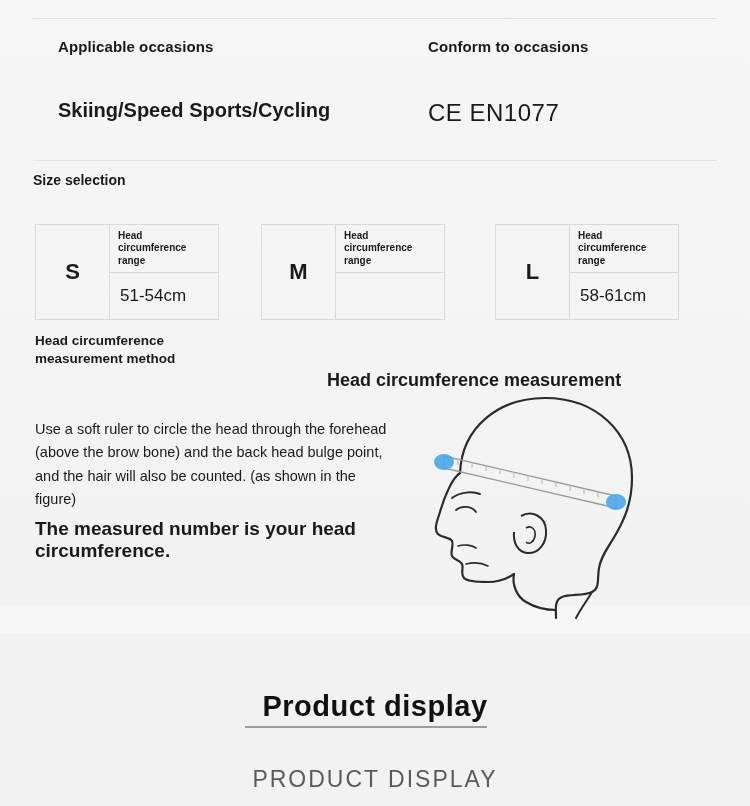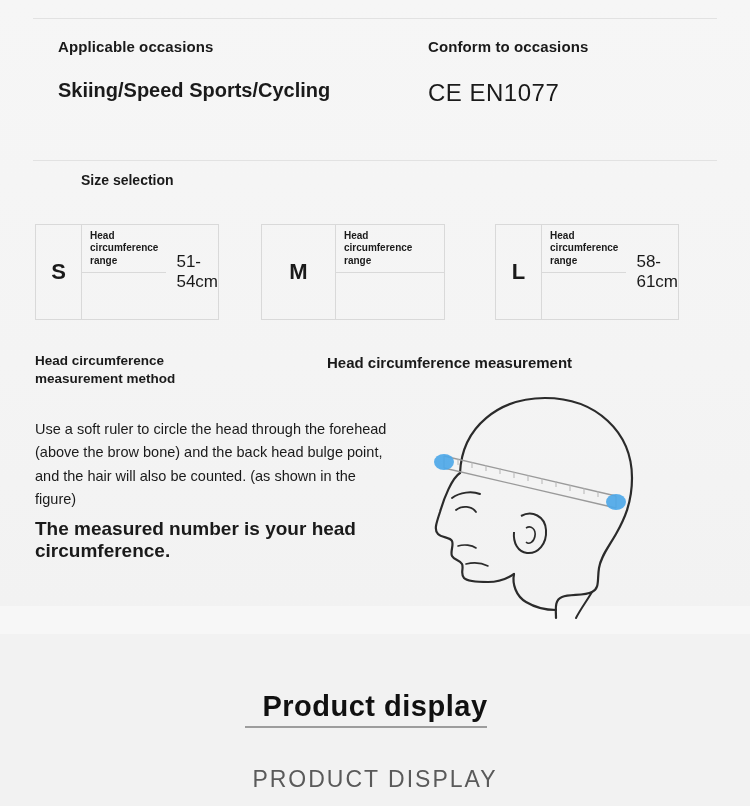--- a/index.html
+++ b/index.html
@@ -45,21 +45,21 @@
   .hdr-col.left { left: 58px; top: 0; }
   .hdr-col.right { left: 428px; top: 0; }
   .hdr-small {
     font-size: 15px;
     font-weight: bold;
     color: #1a1a1a;
     letter-spacing: 0.1px;
     white-space: nowrap;
   }
   .hdr-big {
-    margin-top: 24px;
+    margin-top: 44px;
     font-size: 20px;
     font-weight: bold;
     color: #1a1a1a;
     white-space: nowrap;
   }
   .hdr-big.light {
     font-weight: normal;
     font-size: 24px;
     letter-spacing: 0.5px;
   }
@@ -75,21 +75,20 @@
   }
 
   
   .size-title {
     position: absolute;
     left: 33px;
     top: 172px;
     font-size: 14px;
     font-weight: bold;
     color: #1a1a1a;
-    margin-left: 48px;
   }
 
   .size-table-wrap {
     position: absolute;
     top: 224px;
     left: 0;
     width: 750px;
     height: 98px;
   }
   .size-card {
@@ -113,21 +112,21 @@
     align-items: center;
     justify-content: center;
     font-size: 22px;
     font-weight: bold;
     color: #1a1a1a;
     box-sizing: border-box;
   }
   .size-right {
     flex: 1;
     display: flex;
-    flex-direction: row;
+    flex-direction: column;
     box-sizing: border-box;
   }
   .size-label {
     height: 48px;
     border-bottom: 1px solid #d9d9d9;
     box-sizing: border-box;
     display: flex;
     align-items: center;
     padding: 0 8px;
     font-size: 10px;
@@ -142,32 +141,32 @@
     padding-left: 10px;
     font-size: 17px;
     color: #1a1a1a;
     font-weight: normal;
   }
 
   
   .meas-method-title {
     position: absolute;
     left: 35px;
-    top: 352px;
+    top: 332px;
     width: 200px;
     font-size: 13.5px;
     font-weight: bold;
     line-height: 1.35;
     color: #1a1a1a;
   }
   .meas-head-title {
     position: absolute;
     left: 327px;
-    top: 354px;
-    font-size: 15px;
+    top: 370px;
+    font-size: 18px;
     font-weight: bold;
     color: #1a1a1a;
     white-space: nowrap;
   }
   .meas-body {
     position: absolute;
     left: 35px;
     top: 418px;
     width: 360px;
     font-size: 14.5px;

